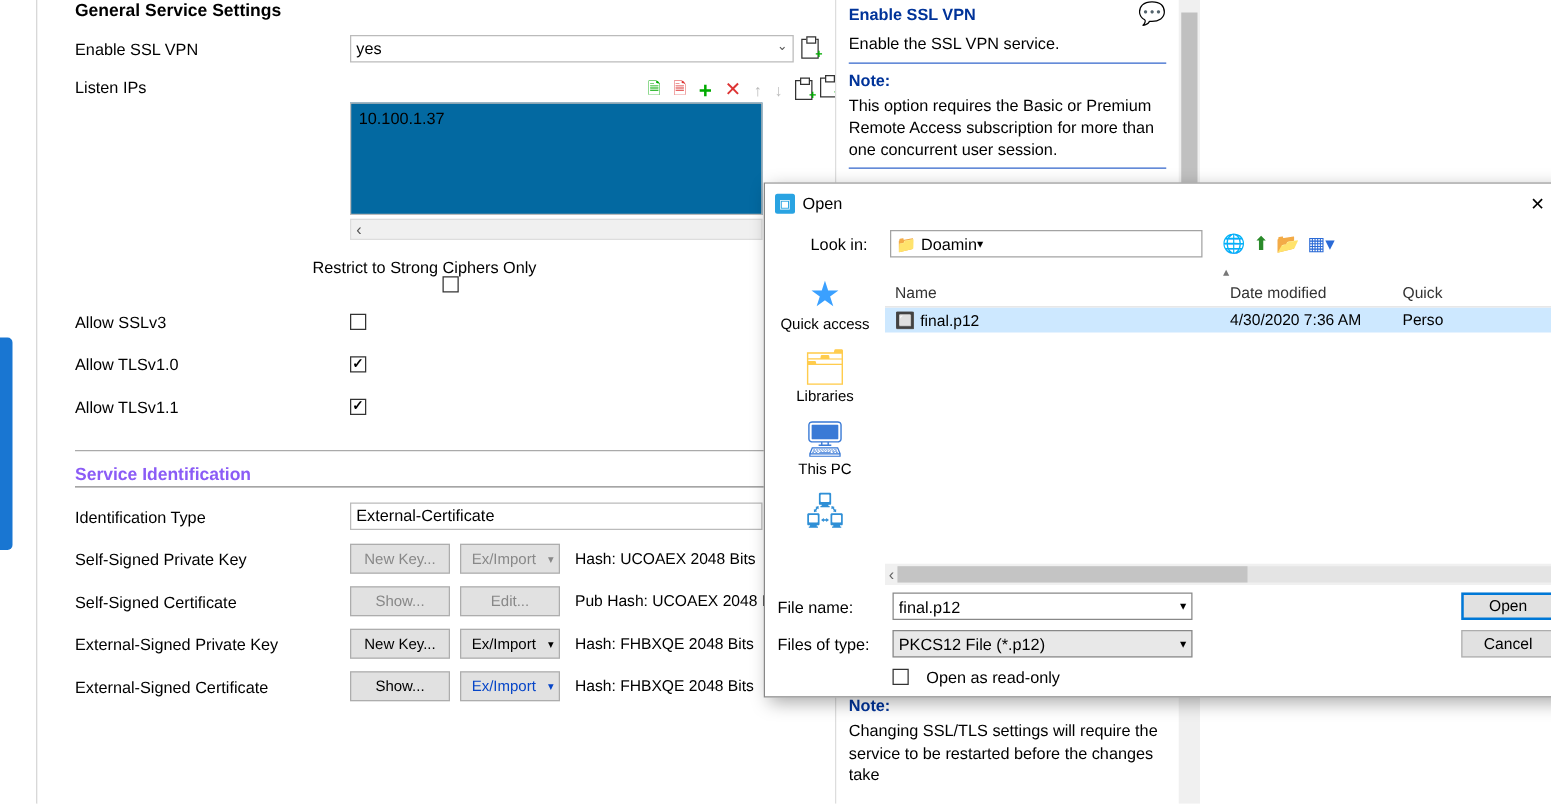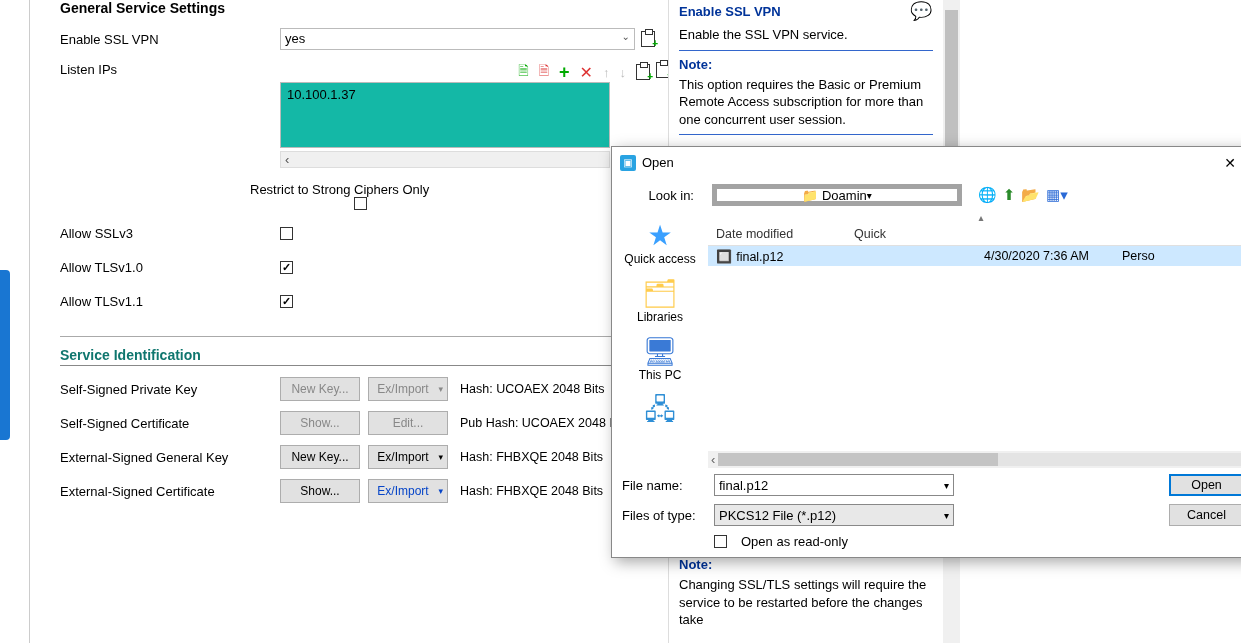--- a/index.html
+++ b/index.html
@@ -1,32 +1,32 @@
 <!DOCTYPE html>
 <html><head>
 <meta charset="utf-8">
 <style>
 * { box-sizing: border-box; font-family: "Segoe UI", Tahoma, sans-serif; }
 body { margin: 0; background: #fff; font-size: 13px; color: #000; overflow: hidden; width: 1241px; height: 643px; position: relative; }
 
 .main-panel { position: absolute; left: 30px; top: 0; width: 630px; height: 643px; background: #fff; padding: 0 0 0 30px; }
-.main-panel .section-h { font-weight: bold; font-size: 14px; margin: 0 0 6px 0; color: #0f766e; }
+.main-panel .section-h { font-weight: bold; font-size: 14px; margin: 0 0 6px 0; color: #8b5cf6; }
 .field-row { display: flex; align-items: center; min-height: 34px; }
 .field-label { width: 220px; flex-shrink: 0; }
 .select-box { border: 1px solid #bbb; background: #fff; height: 22px; padding: 2px 4px; display: flex; justify-content: space-between; }
 .select-box .arrow { font-size: 10px; color: #555; }
 
 .clipboard-icon { width: 14px; height: 16px; border: 1px solid #333; position: relative; display: inline-block; }
 .clipboard-icon::before { content: ""; position: absolute; top: -3px; left: 3px; width: 6px; height: 4px; border: 1px solid #333; background: #fff; }
 .clipboard-icon.plus::after { content: "+"; position: absolute; right: -4px; bottom: -3px; font-size: 10px; color: #0a0; font-weight: bold; }
 
 .icon-bar { display: flex; gap: 8px; align-items: center; margin-left: 6px; }
 .icon-bar span { font-size: 16px; line-height: 1; text-align: center; }
 
-.listen-box { border: 1px solid #bbb; width: 330px; height: 66px; padding: 4px 6px; overflow: auto; background: #14b8a6; resize: none; font-family: inherit; font-size: 13px; }
+.listen-box { border: 1px solid #bbb; width: 330px; height: 90px; padding: 4px 6px; overflow: auto; background: #0369a1; resize: none; font-family: inherit; font-size: 13px; }
 .hscroll { height: 17px; width: 330px; background: #f0f0f0; border: 1px solid #ddd; display: flex; align-items: center; }
 .hscroll::before { content: "‹"; padding: 0 4px; color: #555; }
 
 .checkbox { width: 13px; height: 13px; border: 1px solid #333; display: inline-flex; align-items: center; justify-content: center; font-size: 11px; line-height: 1; }
 .checkbox.checked::after { content: "✓"; color: #000; font-weight: bold; }
 
 .section-divider { border-bottom: 1px solid #aaa; margin: 18px 0 10px 0; }
 
 .btn { border: 1px solid #adadad; background: #e1e1e1; height: 24px; padding: 0 6px; display: inline-flex; align-items: center; justify-content: center; min-width: 80px; font-size: 12px; cursor: default; }
 .btn.disabled { color: #888; }
@@ -52,21 +52,21 @@
 
 .dialog { position: absolute; left: 611px; top: 146px; width: 644px; height: 412px; background: #fff; border: 1px solid #888; box-shadow: 4px 4px 14px rgba(0,0,0,.35); display: flex; flex-direction: column; }
 .dialog-titlebar { height: 31px; background: #fff; display: flex; align-items: center; padding: 0 4px 0 8px; justify-content: space-between; }
 .dialog-titlebar .title-left { display: flex; align-items: center; gap: 6px; }
 .dialog-close { width: 40px; height: 28px; display: flex; align-items: center; justify-content: center; font-size: 14px; }
 .app-icon { width: 16px; height: 16px; background: #29a3e2; border-radius: 2px; display: inline-flex; align-items: center; justify-content: center; color: #fff; font-size: 10px; }
 .app-icon::before { content: "▣"; }
 
 .lookin-row { display: flex; align-items: center; padding: 6px 10px; gap: 10px; }
 .lookin-row .lbl { width: 80px; text-align: right; padding-right: 8px; }
-.folder-dd { flex: 0 0 250px; border: 5px solid #a3a3a3; height: 22px; display: flex; align-items: center; padding: 0 4px; justify-content: center; }
+.folder-dd { flex: 0 0 250px; border: 1px solid #a3a3a3; height: 22px; display: flex; align-items: center; padding: 0 4px; justify-content: flex-start; }
 .folder-dd .folder-ico { color: #f0b429; }
 .navicons { display: flex; gap: 6px; align-items: center; margin-left: 6px; }
 .navicons span { font-size: 15px; }
 
 .dialog-body { display: flex; flex: 1; overflow: hidden; }
 .places { width: 96px; border-right: none; display: flex; flex-direction: column; align-items: center; padding-top: 6px; gap: 6px; }
 .place { display: flex; flex-direction: column; align-items: center; gap: 2px; font-size: 12px; width: 90px; padding: 4px 0; }
 .place .pico { font-size: 28px; line-height: 1; }
 .pico.star { color: #3aa0ff; }
 .pico.desktop { width: 32px; height: 22px; background: #1e8ae6; border: 1px solid #0a5aa0; }
@@ -157,39 +157,45 @@
   </div>
   <div class="field-row">
     <div class="field-label">Allow TLSv1.1</div>
     <span class="checkbox checked"></span>
   </div>
 
   <div class="section-divider"></div>
 
   <div class="section-h" style="border-bottom:1px solid #888; padding-bottom:2px; width:560px;">Service Identification</div>
 
+  <div class="field-row">
+    <div class="field-label">Identification Type</div>
+    <div class="select-box" style="width:330px;">
+      <span>External-Certificate</span>
+    </div>
+  </div>
 
   <div class="field-row">
     <div class="field-label">Self-Signed Private Key</div>
     <span class="btn disabled">New Key...</span>
     <span style="width:8px;"></span>
     <span class="btn disabled split">Ex/Import</span>
     <span class="info-text">Hash: UCOAEX 2048 Bits</span>
   </div>
 
   <div class="field-row">
     <div class="field-label">Self-Signed Certificate</div>
     <span class="btn disabled">Show...</span>
     <span style="width:8px;"></span>
     <span class="btn disabled">Edit...</span>
     <span class="info-text">Pub Hash: UCOAEX 2048 Bits</span>
   </div>
 
   <div class="field-row">
-    <div class="field-label">External-Signed General Key</div>
+    <div class="field-label">External-Signed Private Key</div>
     <span class="btn">New Key...</span>
     <span style="width:8px;"></span>
     <span class="btn split">Ex/Import</span>
     <span class="info-text">Hash: FHBXQE 2048 Bits</span>
   </div>
 
   <div class="field-row">
     <div class="field-label">External-Signed Certificate</div>
     <span class="btn">Show...</span>
     <span style="width:8px;"></span>
@@ -264,20 +270,21 @@
       </div>
       <div class="place">
         <span class="pico net">🖧</span>
 
       </div>
     </div>
 
     <div class="filelist">
       <div class="sort-arrow">▴</div>
       <div class="fl-header">
+        <div class="col col-name">Name</div>
         <div class="col col-date">Date modified</div>
         <div class="col col-type">Quick</div>
       </div>
       <div class="fl-rows">
         <div class="fl-row selected">
           <div class="cell col-name"><span class="file-ico">🔲</span><span>final.p12</span></div>
           <div class="cell col-date">4/30/2020 7:36 AM</div>
           <div class="cell col-type">Perso</div>
         </div>
       </div>

